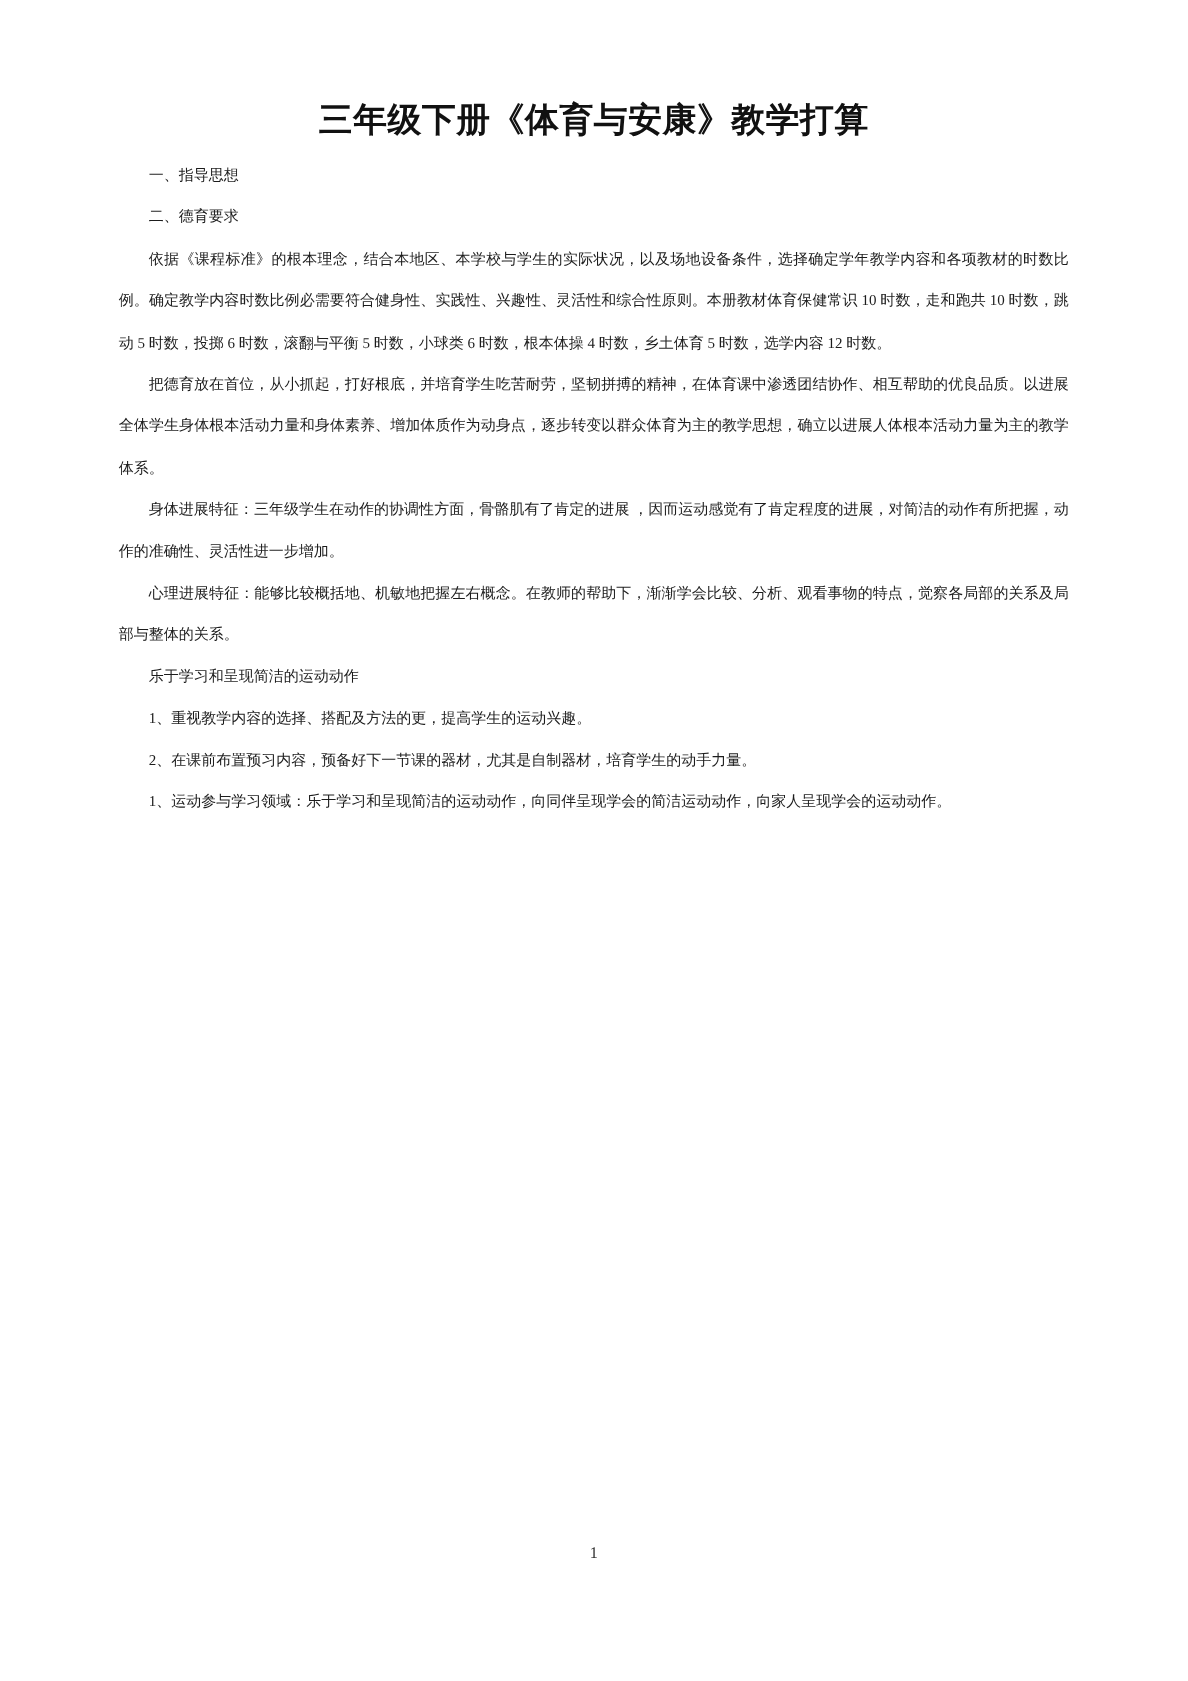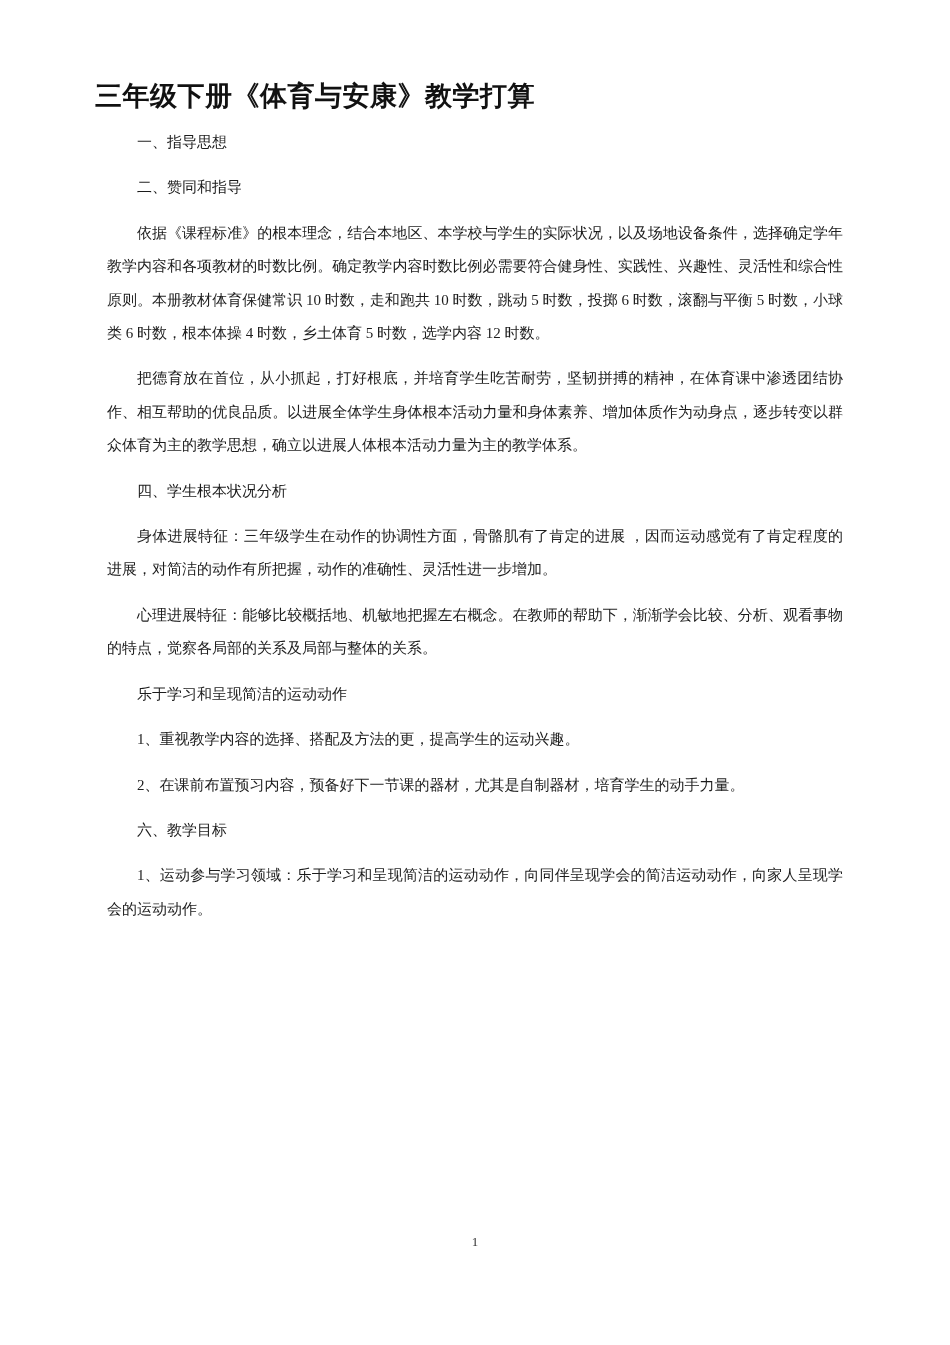--- a/index.html
+++ b/index.html
@@ -13,34 +13,34 @@
     height: 1345px;
     background: #ffffff;
     box-sizing: border-box;
     padding: 78px 95px 0 95px;
     font-family: "Liberation Serif", "DejaVu Serif", serif;
     color: #1c1c1c;
     overflow: hidden;
   }
   .doc-title {
     margin: 0 0 10px 0;
-    text-align: left;
+    text-align: center;
     font-family: "Liberation Sans", "DejaVu Sans", sans-serif;
     font-weight: 700;
     font-size: 27px;
     line-height: 36px;
     color: #111111;
     letter-spacing: 0.5px;
   }
   .doc-body {
     width: 760px;
   }
   .line {
-    margin: 12px;
-    font-size: 15px;
+    margin: 0;
+    font-size: 12px;
     line-height: 33.4px;
     text-align: justify;
     text-indent: 2em;
     word-break: break-all;
     overflow-wrap: break-word;
   }
   .page-number {
     position: absolute;
     left: 0;
     top: 1233px;
@@ -53,28 +53,26 @@
 </style>
 </head>
 <body>
 
 <div class="page">
 
   <h1 class="doc-title">三年级下册《体育与安康》教学打算</h1>
 
   <div class="doc-body">
     <p class="line">一、指导思想</p>
-    <p class="line">二、赞同和指导</p>
+    <p class="line">二、德育要求</p>
     <p class="line">依据《课程标准》的根本理念，结合本地区、本学校与学生的实际状况，以及场地设备条件，选择确定学年教学内容和各项教材的时数比例。确定教学内容时数比例必需要符合健身性、实践性、兴趣性、灵活性和综合性原则。本册教材体育保健常识 10 时数，走和跑共 10 时数，跳动 5 时数，投掷 6 时数，滚翻与平衡 5 时数，小球类 6 时数，根本体操 4 时数，乡土体育 5 时数，选学内容 12 时数。</p>
     <p class="line">把德育放在首位，从小抓起，打好根底，并培育学生吃苦耐劳，坚韧拼搏的精神，在体育课中渗透团结协作、相互帮助的优良品质。以进展全体学生身体根本活动力量和身体素养、增加体质作为动身点，逐步转变以群众体育为主的教学思想，确立以进展人体根本活动力量为主的教学体系。</p>
-    <p class="line">四、学生根本状况分析</p>
     <p class="line">身体进展特征：三年级学生在动作的协调性方面，骨骼肌有了肯定的进展 ，因而运动感觉有了肯定程度的进展，对简洁的动作有所把握，动作的准确性、灵活性进一步增加。</p>
     <p class="line">心理进展特征：能够比较概括地、机敏地把握左右概念。在教师的帮助下，渐渐学会比较、分析、观看事物的特点，觉察各局部的关系及局部与整体的关系。</p>
     <p class="line">乐于学习和呈现简洁的运动动作</p>
     <p class="line">1、重视教学内容的选择、搭配及方法的更，提高学生的运动兴趣。</p>
     <p class="line">2、在课前布置预习内容，预备好下一节课的器材，尤其是自制器材，培育学生的动手力量。</p>
-    <p class="line">六、教学目标</p>
     <p class="line">1、运动参与学习领域：乐于学习和呈现简洁的运动动作，向同伴呈现学会的简洁运动动作，向家人呈现学会的运动动作。</p>
   </div>
 
   <div class="page-number">1</div>
 
 </div>
 
 </body></html>

